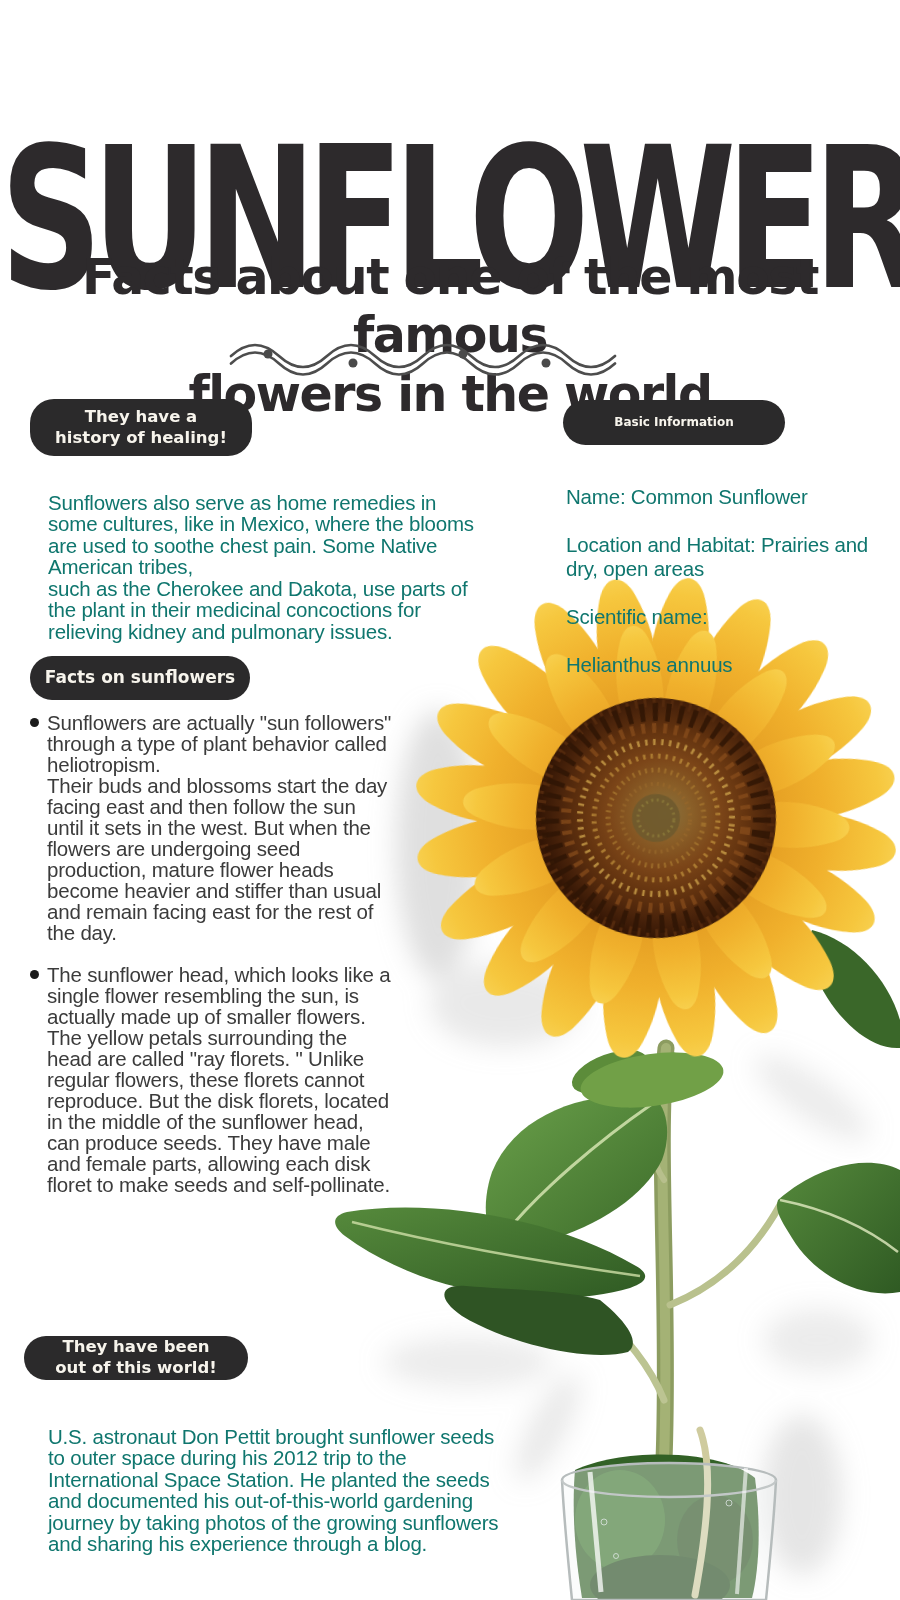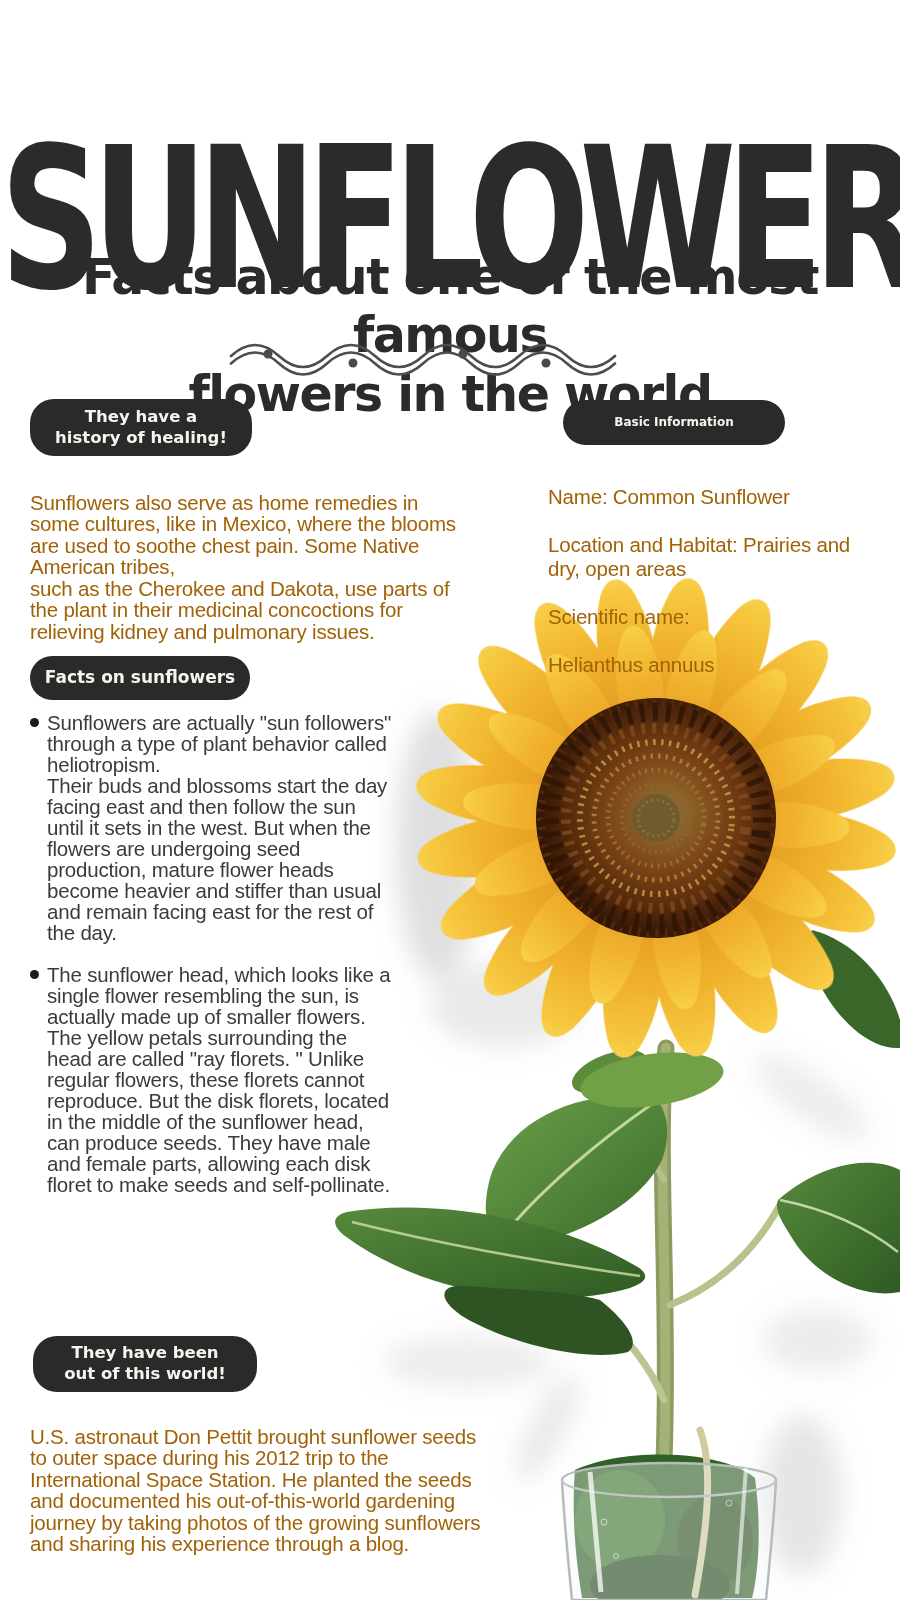--- a/index.html
+++ b/index.html
@@ -32,26 +32,27 @@
   .badge{
     background:#2b2a2b; color:#f7f4ec;
     font-family:"DejaVu Sans", sans-serif; font-weight:700;
     border-radius:24px; display:flex; align-items:center; justify-content:center;
     text-align:center; white-space:pre-line; line-height:1.25;
     box-sizing:border-box; padding:6px 10px;
   }
   .badge-healing{ left:30px;  top:399px;  width:222px; height:57px; font-size:16.5px; }
   .badge-basic  { left:556px; top:400px;  width:222px; height:45px; font-size:12px;margin-left:7px; }
   .badge-facts  { left:30px;  top:656px;  width:220px; height:44px; font-size:17px; }
-  .badge-world  { left:33px;  top:1336px; width:224px; height:56px; font-size:16.5px; }
+  .badge-world  { left:24px;  top:1336px; width:224px; height:44px; font-size:16.5px; }
 
   
   .bodytext{
-    color:#a16207; font-size:20.5px; letter-spacing:-0.2px;
+    color:#0f766e; font-size:20.5px; letter-spacing:-0.2px;
     white-space:pre-line;
+    margin-left:18px;
   }
   .para-healing{ left:30px; top:471px;  width:433px; line-height:21.5px; }
   .basic-lines { left:548px; top:461px; width:315px; line-height:24px; }
   .basic-lines div{ white-space:normal; }
   .para-space  { left:30px; top:1405px; width:455px; line-height:21.5px; }
 
   .facts-list{
     left:30px; top:712px; width:362px;
     list-style:none; margin:0; padding:0;
   }

